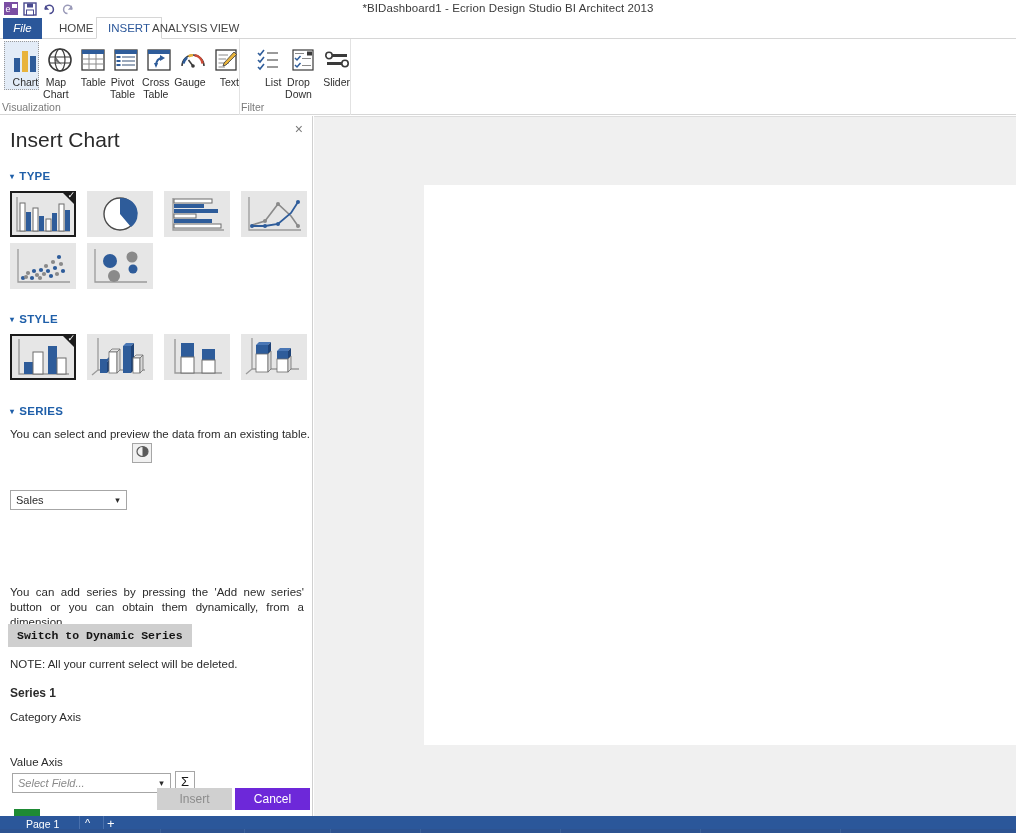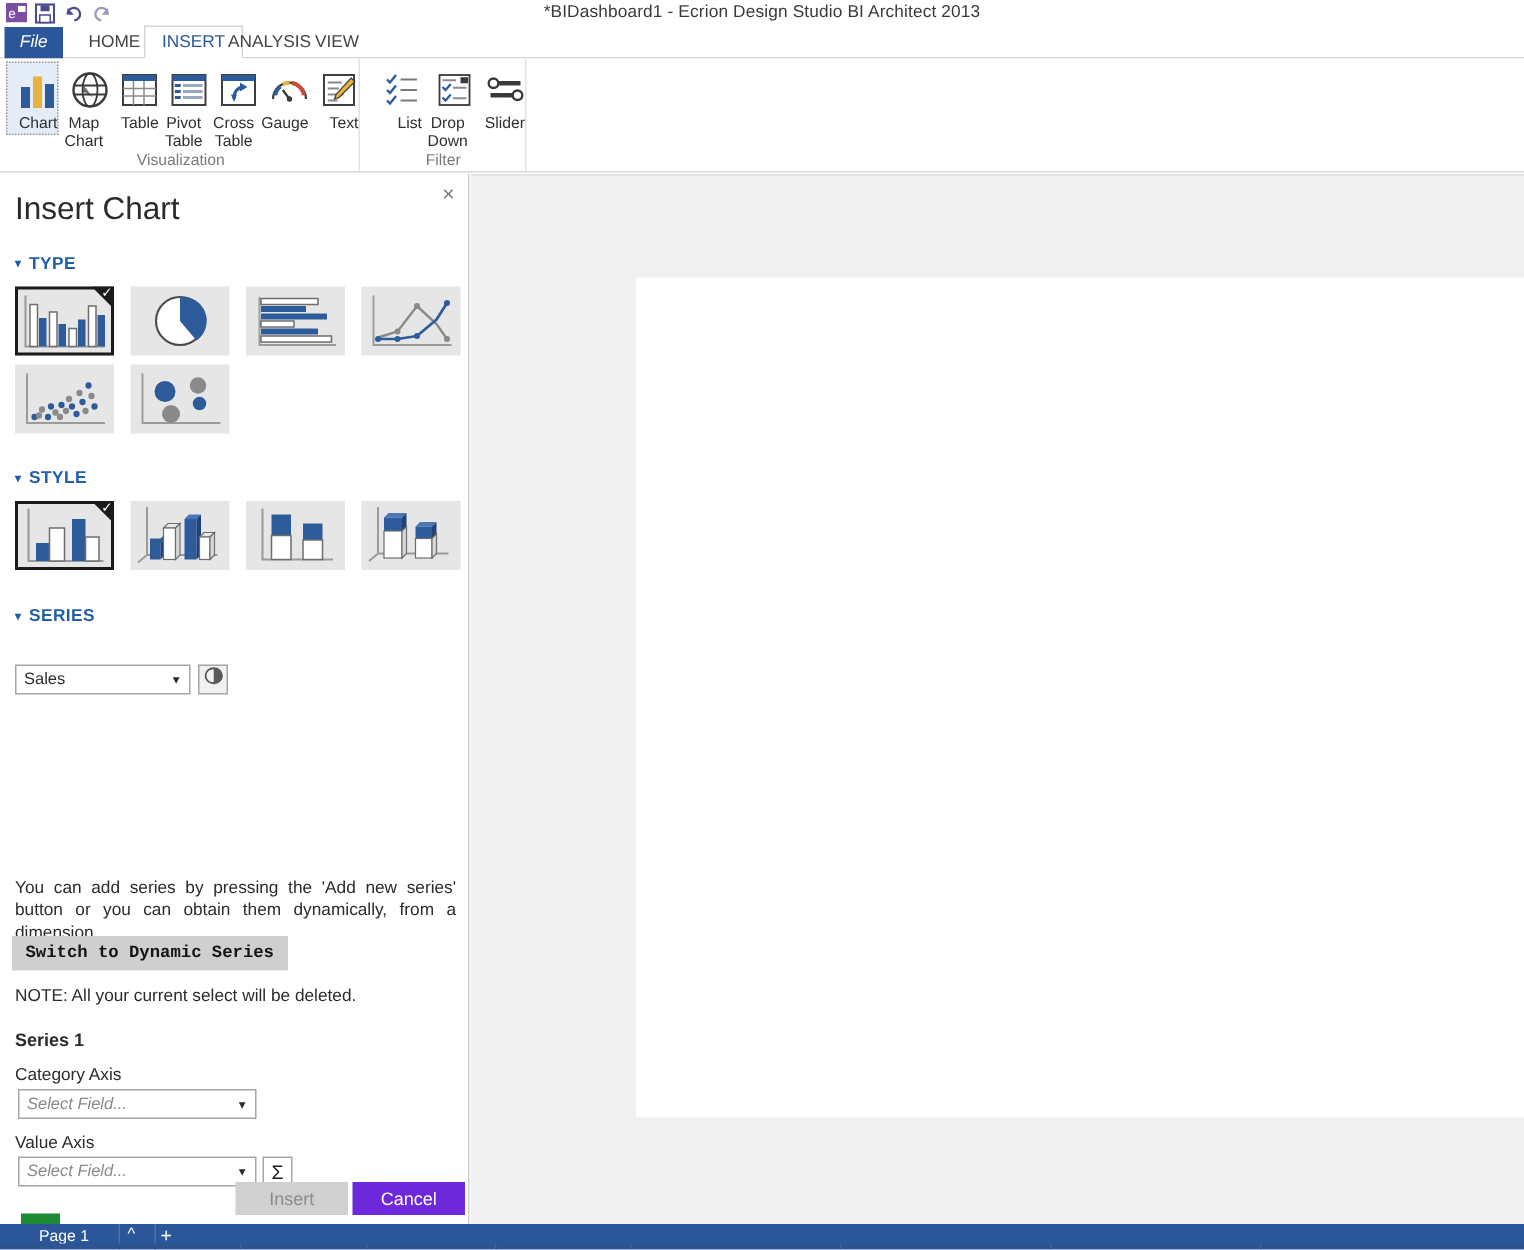--- a/index.html
+++ b/index.html
@@ -66,21 +66,21 @@
     border: 1px dotted #9a9a9a; background: #e3ecf7;
     padding-top: 3px;
   }
   .rib-ico { height: 30px; display: flex; align-items: center; justify-content: center; }
   .rib-lbl {
     font-size: 10.5px; color: #2f2f2f; text-align: center; line-height: 11.5px;
     margin-top: 2px;
   }
   .rib-grp-lbl {
     position: absolute; bottom: 2px; left: 0; width: 100%;
-    text-align: center; font-size: 10.5px; color: #7a7a7a;
+    text-align: left; font-size: 10.5px; color: #7a7a7a;
   }
 
   
   .panel {
     position: absolute; left: 0; top: 116px; width: 313px; height: 700px;
     background: #ffffff; border-right: 1px solid #d0d0d0;
     overflow: hidden;
   }
   .panel-close {
     position: absolute; right: 9px; top: 6px; font-size: 14px; color: #7a7a7a;
@@ -120,21 +120,21 @@
   .ptext {
     position: absolute; left: 10px; font-size: 11.5px; color: #2b2b2b;
     line-height: 15px;
   }
   .ptext.just { text-align: justify; width: 294px; }
   .bold { font-weight: bold; }
 
   .dd {
     position: absolute; height: 20px; background: #fff;
     border: 1px solid #a6a6a6; font-size: 11px; color: #2b2b2b;
-    display: flex; align-items: center; padding-left: 5px; cursor: default;
+    display: flex; align-items: center; padding-left: 5px; cursor: default; margin-top: 47px;
   }
   .dd .arrow {
     position: absolute; right: 0; top: 0; width: 17px; height: 18px;
     display: flex; align-items: center; justify-content: center;
     font-size: 9px; color: #2b2b2b;
   }
   .dd.placeholder { color: #8a8a8a; font-style: italic; }
 
   .iconbtn {
     position: absolute; width: 20px; height: 20px; border: 1px solid #a6a6a6;
@@ -535,20 +535,21 @@
           <rect x="36" y="25" width="11" height="13" fill="#ffffff" stroke="#6d6d6d" stroke-width=".8"></rect>
           <path d="M47 38 l3 -3 V22 l-3 3 z" fill="#d8d8d8" stroke="#6d6d6d" stroke-width=".8"></path>
         </svg>
       </div>
     </div>
 
     <div class="sec-head" style="top:289px;">
       <span class="caret">▾</span><span>SERIES</span>
     </div>
 
+    <div class="ptext" style="top:311px;">You can select and preview the data from an existing table.</div>
 
     <div class="dd" style="left:10px; top:327px; width:117px;">
       <span>Sales</span>
       <span class="arrow">▾</span>
     </div>
     <div class="iconbtn" style="left:132px; top:327px;">
       <span>
         <svg width="15" height="13" viewBox="0 0 15 13">
           <ellipse cx="7.5" cy="6.5" rx="5.5" ry="5" fill="none" stroke="#5a5a5a" stroke-width="1.2"></ellipse>
           <path d="M7.5 1.5 a5.5 5 0 0 1 0 10 z" fill="#5a5a5a"></path>

